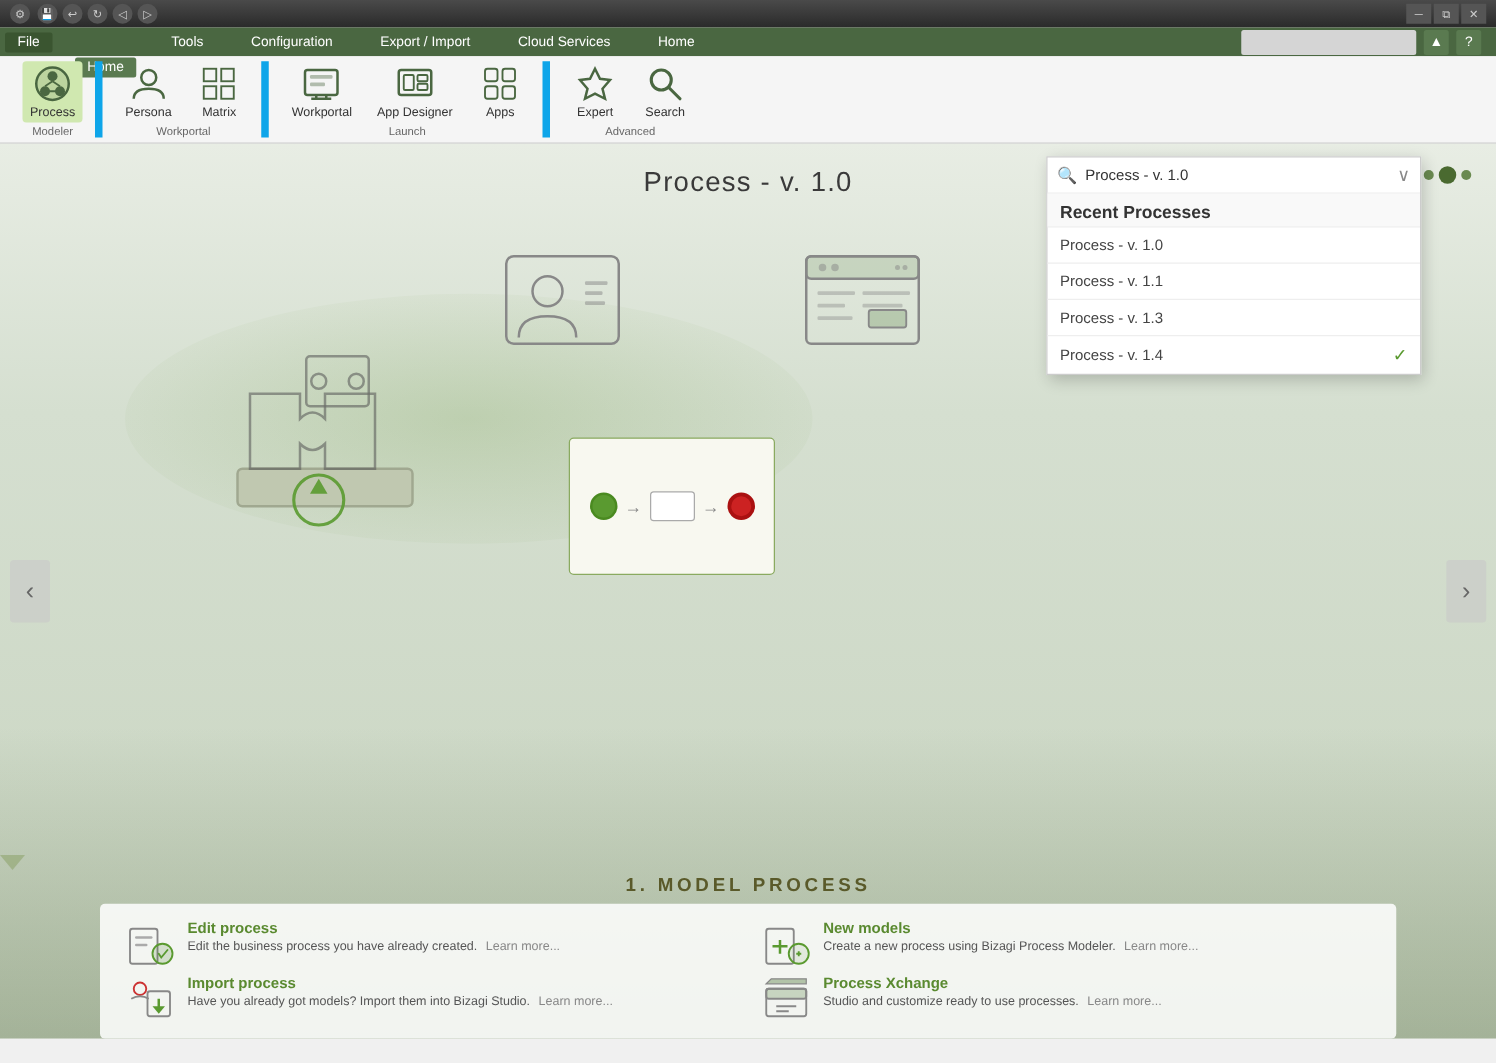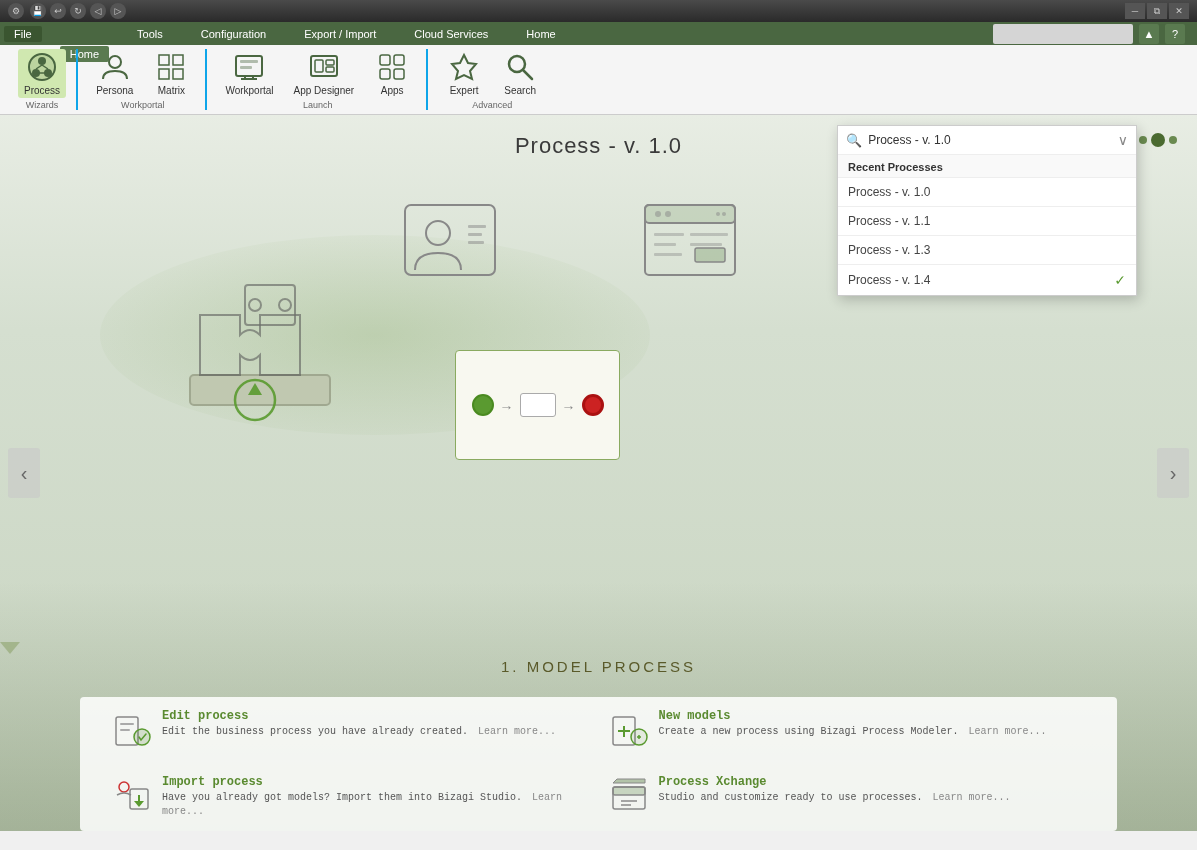--- a/index.html
+++ b/index.html
@@ -52,21 +52,21 @@
     .ribbon-content {
       display: flex;
       align-items: stretch;
       padding: 4px 8px;
       gap: 2px;
     }
     .ribbon-group {
       display: flex;
       flex-direction: column;
       align-items: center;
-      border-right: 2px solid #0ea5e9;
+      border-right: 6px solid #0ea5e9;
       padding: 0 10px;
       min-width: 60px;
     }
     .ribbon-group:last-child { border-right: none; }
     .ribbon-group-items {
       display: flex;
       gap: 8px;
       align-items: flex-end;
       flex: 1;
     }
@@ -183,21 +183,21 @@
       font-size: 12px;
       color: #333;
     }
     .search-chevron {
       color: #888;
       font-size: 14px;
       cursor: pointer;
     }
     .recent-label {
       padding: 6px 10px 4px;
-      font-size: 11px;
+      font-size: 14px;
       font-weight: bold;
       color: #333;
       background: #f9f9f9;
     }
     .recent-item {
       padding: 7px 10px;
       font-size: 12px;
       color: #444;
       border-top: 1px solid #eee;
       cursor: pointer;
@@ -290,35 +290,34 @@
 
     
     .model-process-section {
       position: absolute;
       bottom: 0; left: 0; right: 0;
       background: rgba(255,255,255,0.0);
     }
     .model-title {
       text-align: center;
       font-size: 15px;
-      font-weight: normal;
+      font-weight: bold;
       color: #5a5a2a;
       letter-spacing: 3px;
-      margin-bottom: 22px;
+      margin-bottom: 6px;
       margin-top: 4px;
     }
     .cards-area {
       background: rgba(255,255,255,0.85);
       margin: 0 80px;
       border-radius: 4px;
-      padding: 12px 32px;
+      padding: 12px 20px;
       display: grid;
       grid-template-columns: 1fr 1fr;
-      gap: 26px 20px;
-      font-family: Liberation Mono, monospace;
+      gap: 4px 20px;
     }
     .card-item {
       display: flex;
       align-items: flex-start;
       gap: 10px;
     }
     .card-icon {
       width: 40px; height: 40px;
       flex-shrink: 0;
       display: flex; align-items: center; justify-content: center;
@@ -409,21 +408,21 @@
               <circle cx="10" cy="22" r="4" fill="#4a6741"></circle>
               <circle cx="22" cy="22" r="4" fill="#4a6741"></circle>
               <line x1="16" y1="14" x2="10" y2="18" stroke="#4a6741" stroke-width="1.5"></line>
               <line x1="16" y1="14" x2="22" y2="18" stroke="#4a6741" stroke-width="1.5"></line>
               <line x1="10" y1="22" x2="22" y2="22" stroke="#4a6741" stroke-width="1.5"></line>
             </svg>
           </div>
           <div class="ribbon-btn-label">Process</div>
         </div>
       </div>
-      <div class="ribbon-group-label">Wizards</div>
+      <div class="ribbon-group-label">Modeler</div>
     </div>
 
     <div class="ribbon-group">
       <div class="ribbon-group-items">
         <div class="ribbon-btn">
           <div class="ribbon-btn-icon">
             <svg width="32" height="32" viewBox="0 0 32 32">
               <circle cx="16" cy="11" r="6" fill="none" stroke="#4a6741" stroke-width="2"></circle>
               <path d="M4 28 Q4 20 16 20 Q28 20 28 28" fill="none" stroke="#4a6741" stroke-width="2"></path>
             </svg>

